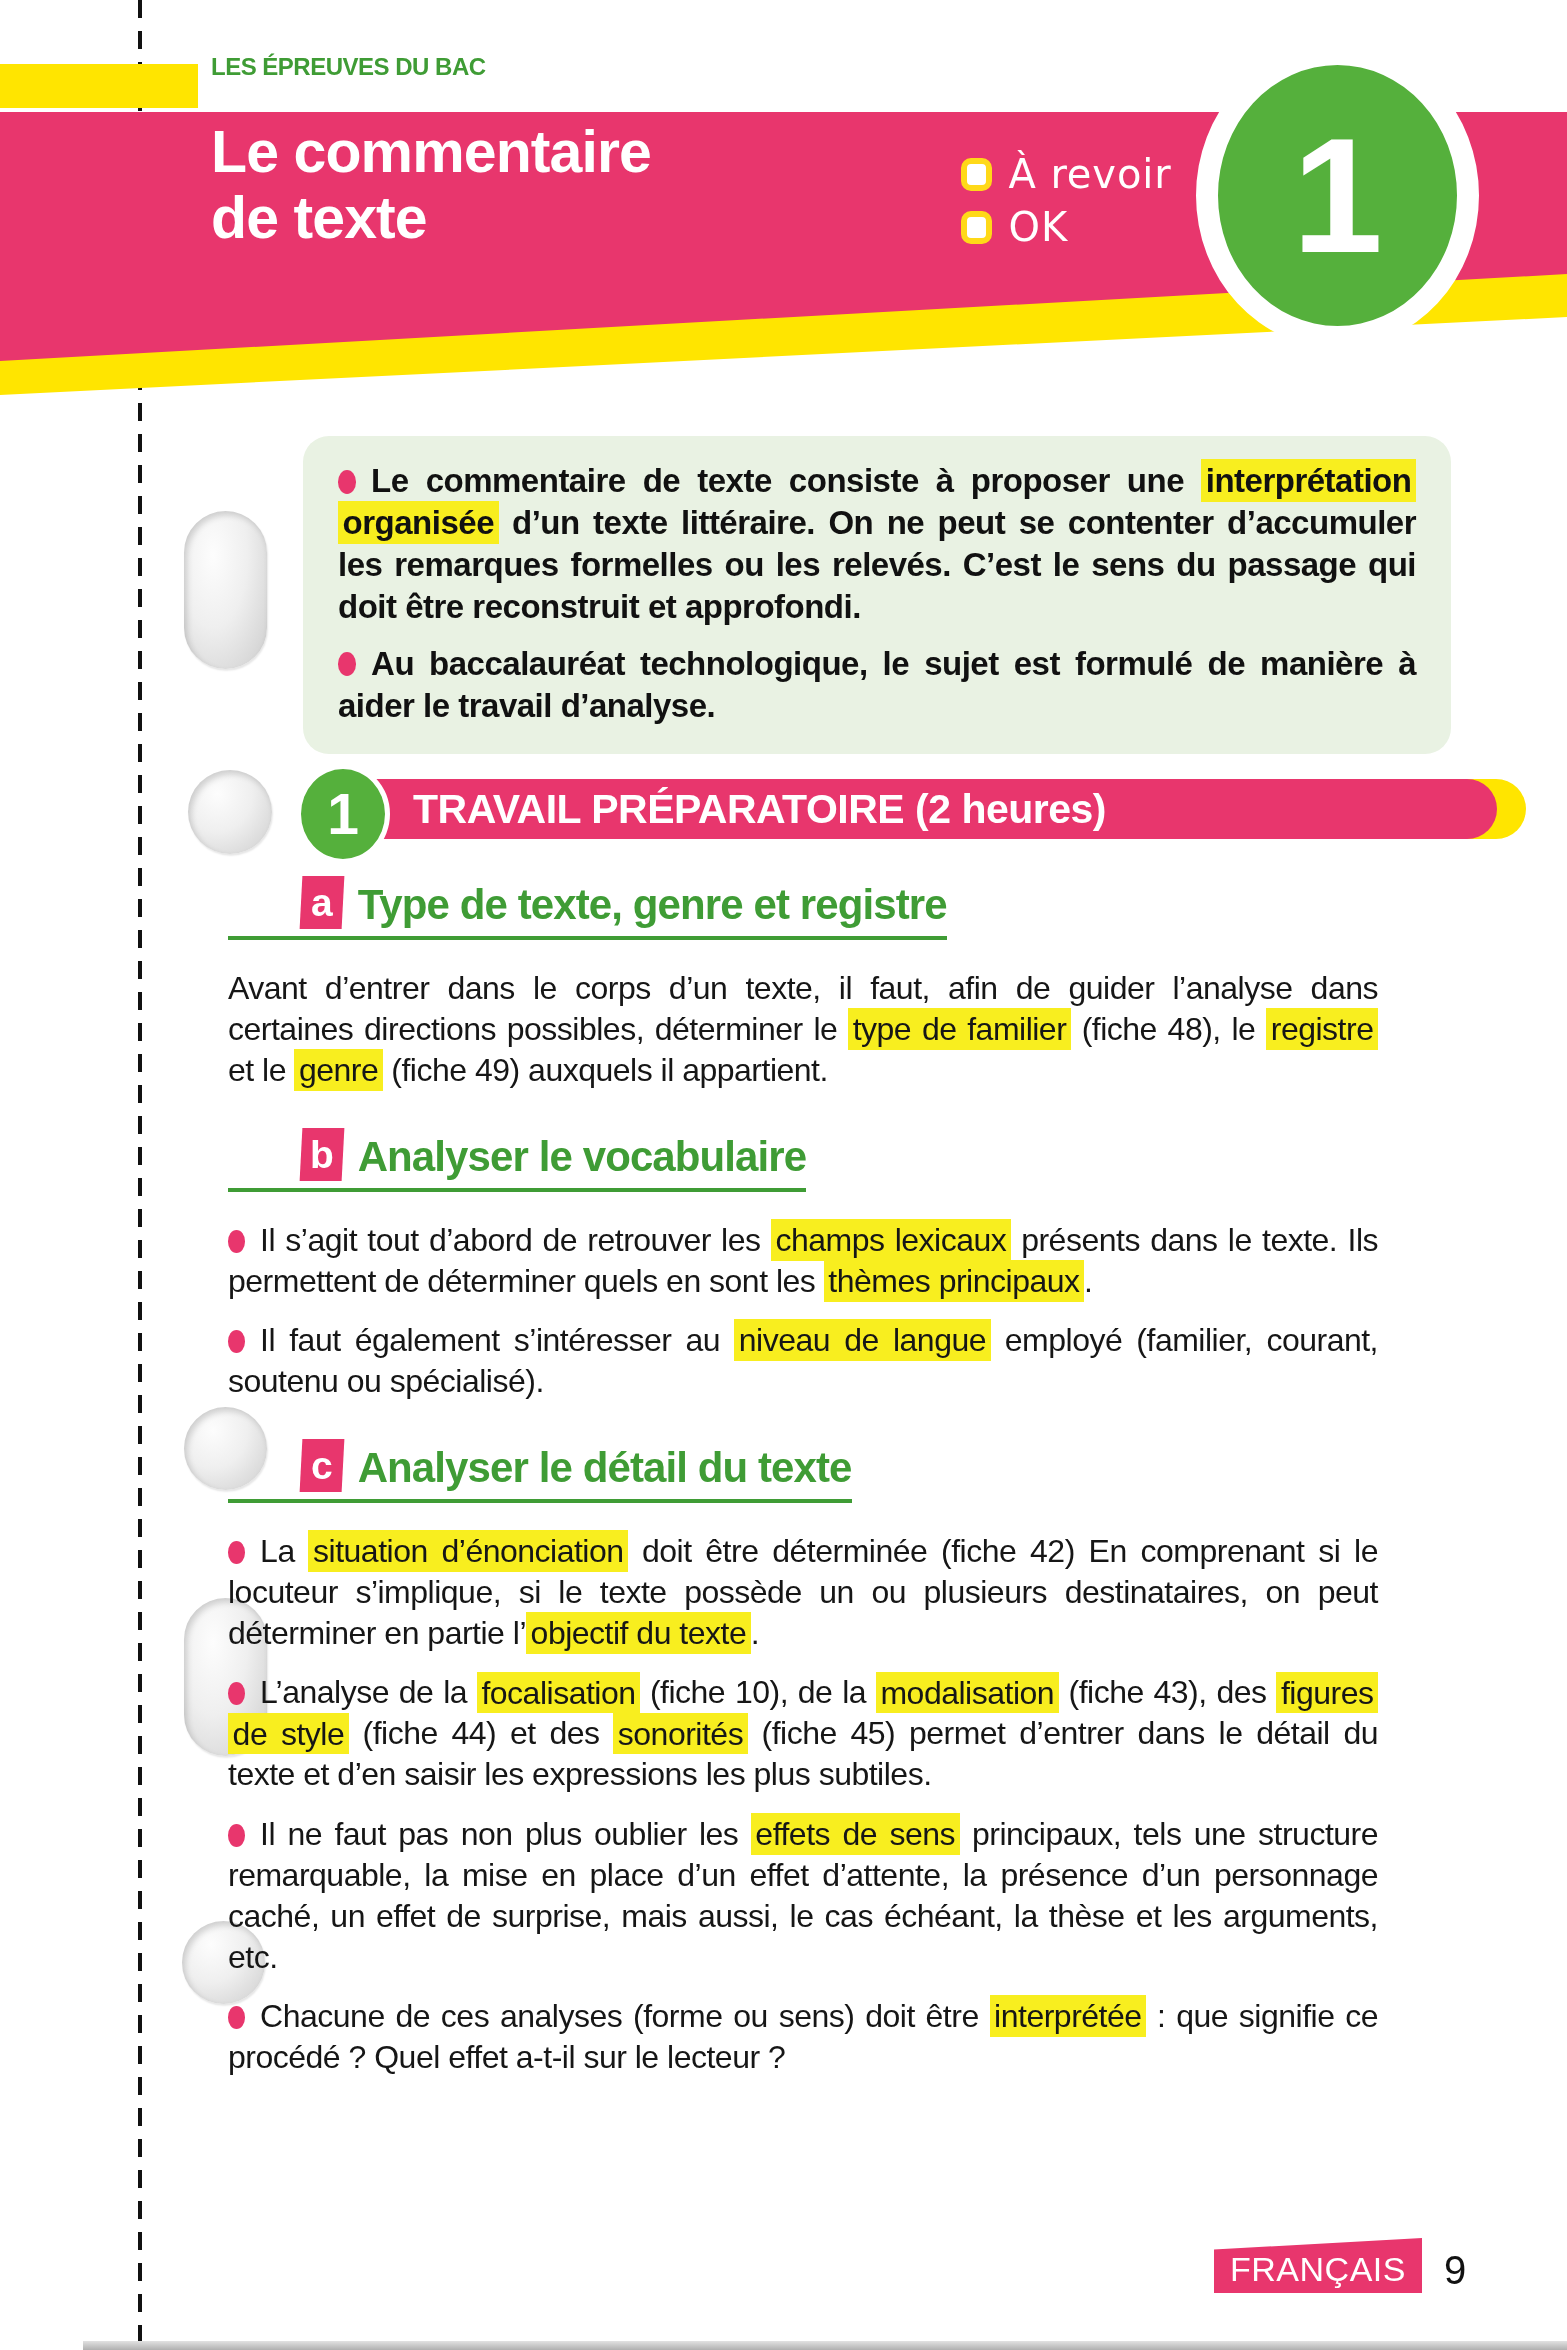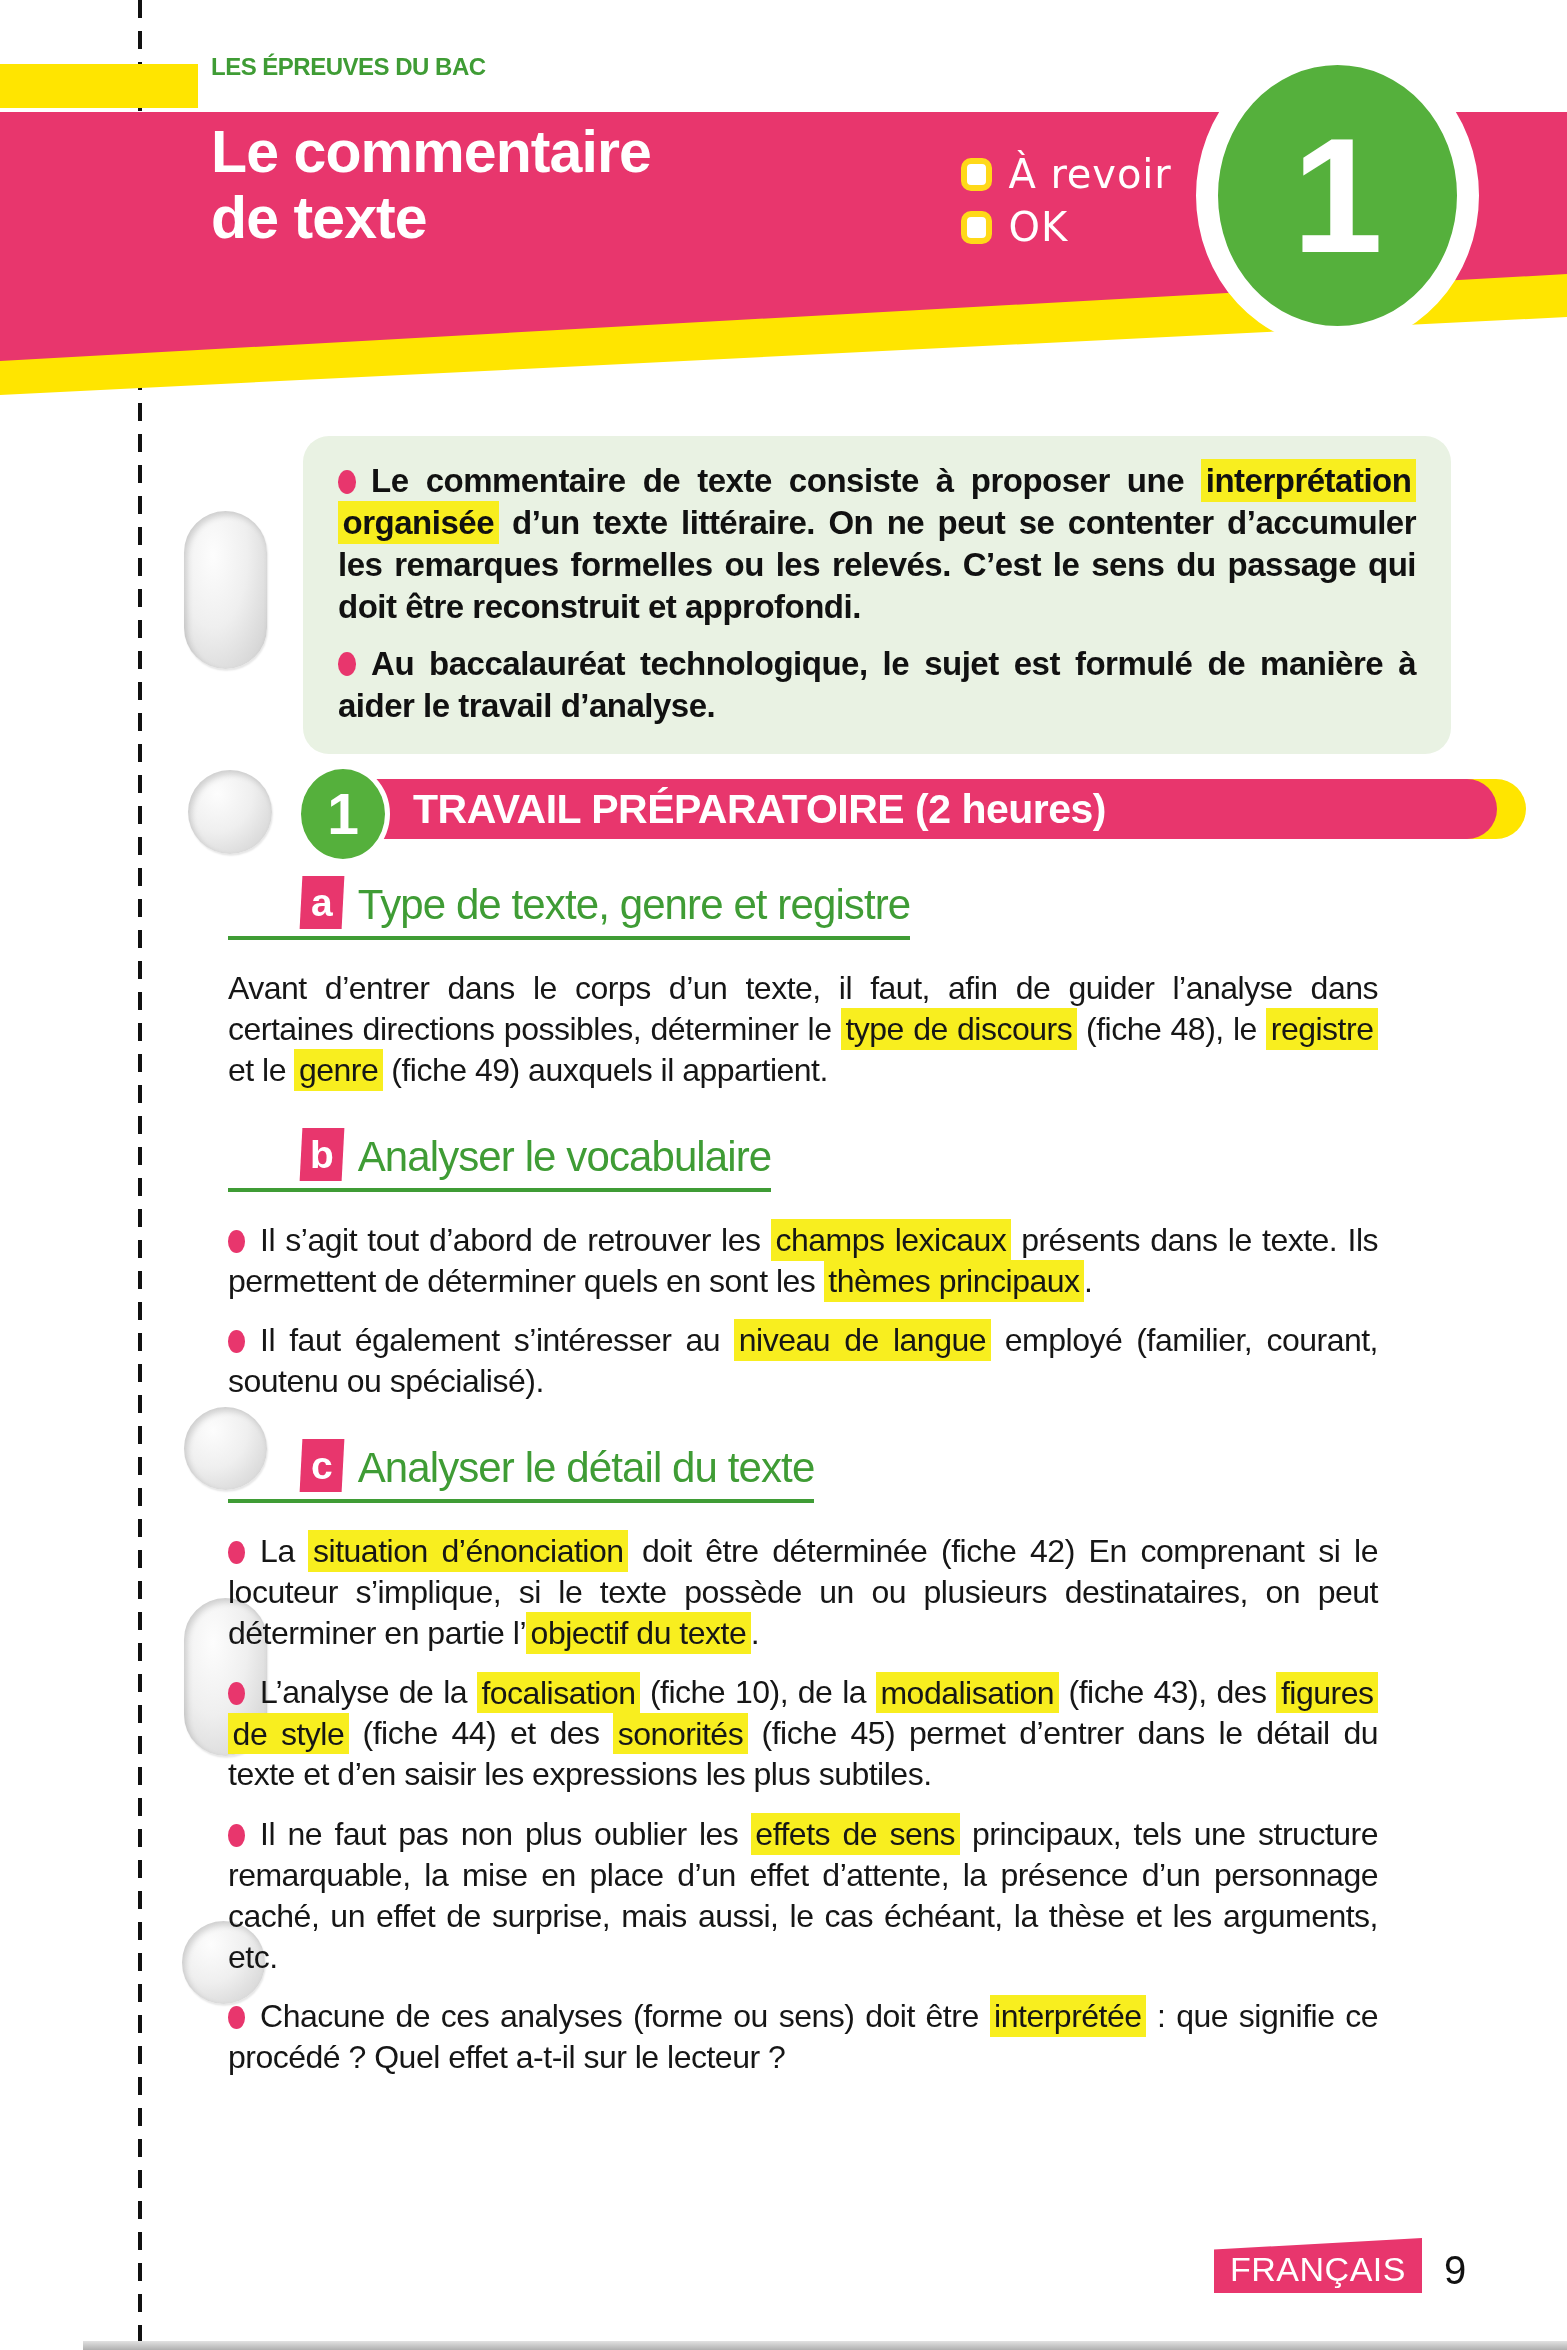--- a/index.html
+++ b/index.html
@@ -59,21 +59,21 @@
   .sec-num span{color:#fff;font-size:57px;font-weight:700;}
 
   
   .content{position:absolute;left:228px;top:863px;width:1150px;padding-top:13px;}
   .sub-head{display:inline-flex;align-items:flex-end;border-bottom:4.6px solid #3f9c35;
     padding-bottom:7.3px;margin:37px 0 9.2px 0;}
   .sub-head.first{margin-top:0;}
   .sub-badge{display:inline-flex;align-items:center;justify-content:center;width:42px;height:53px;
     background:#e8366d;transform:skewX(-3deg);margin-left:73px;}
   .sub-badge span{color:#fff;font-size:39px;font-weight:700;transform:skewX(3deg);}
-  .sub-title{color:#3f9c35;font-size:42px;font-weight:400;letter-spacing:-0.9px;margin-left:14.7px;line-height:48px;}
+  .sub-title{color:#3f9c35;font-size:42px;font-weight:700;letter-spacing:-0.9px;margin-left:14.7px;line-height:48px;}
   .para{margin:18.4px 0 0 0;font-size:32px;line-height:41px;color:#161616;text-align:justify;
     letter-spacing:-0.5px;}
   .para .dot{width:17.4px;height:23px;}
 
   
   .subject-badge{position:absolute;left:1214px;top:2238px;width:208px;height:55px;background:#e8366d;
     clip-path:polygon(0 21%,100% 0,100% 100%,0 100%);display:flex;align-items:center;justify-content:center;}
   .subject-badge span{color:#fff;font-size:34px;font-weight:400;letter-spacing:0.5px;margin-top:7.3px;}
   .page-num{position:absolute;left:1444px;top:2248px;font-size:40px;color:#111;}
   .bottom-edge{position:absolute;left:83px;top:2341px;width:1485px;height:10px;
@@ -126,21 +126,21 @@
     <div class="sec-num">
       <span>1</span>
     </div>
   </div>
 
   <main class="content" id="subsections"><div class="sub-head first">
         <span class="sub-badge">
           <span>a</span>
         </span>
         <span class="sub-title">Type de texte, genre et registre</span>
-      </div><p class="para"><span>Avant d’entrer dans le corps d’un texte, il faut, afin de guider l’analyse dans certaines directions possibles, déterminer le </span><span class="hl">type de discours</span><span> (fiche 48), le </span><span class="hl">registre</span><span> et le </span><span class="hl">genre</span><span> (fiche 49) auxquels il appartient.</span></p><div class="sub-head">
+      </div><p class="para"><span>Avant d’entrer dans le corps d’un texte, il faut, afin de guider l’analyse dans certaines directions possibles, déterminer le </span><span class="hl">type de familier</span><span> (fiche 48), le </span><span class="hl">registre</span><span> et le </span><span class="hl">genre</span><span> (fiche 49) auxquels il appartient.</span></p><div class="sub-head">
         <span class="sub-badge">
           <span>b</span>
         </span>
         <span class="sub-title">Analyser le vocabulaire</span>
       </div><p class="para"><span class="dot"></span><span>Il s’agit tout d’abord de retrouver les </span><span class="hl">champs lexicaux</span><span> présents dans le texte. Ils permettent de déterminer quels en sont les </span><span class="hl">thèmes principaux</span><span>.</span></p><p class="para"><span class="dot"></span><span>Il faut également s’intéresser au </span><span class="hl">niveau de langue</span><span> employé (familier, courant, soutenu ou spécialisé).</span></p><div class="sub-head">
         <span class="sub-badge">
           <span>c</span>
         </span>
         <span class="sub-title">Analyser le détail du texte</span>
       </div><p class="para"><span class="dot"></span><span>La </span><span class="hl">situation d’énonciation</span><span> doit être déterminée (fiche 42) En comprenant si le locuteur s’implique, si le texte possède un ou plusieurs destinataires, on peut déterminer en partie l’</span><span class="hl">objectif du texte</span><span>.</span></p><p class="para"><span class="dot"></span><span>L’analyse de la </span><span class="hl">focalisation</span><span> (fiche 10), de la </span><span class="hl">modalisation</span><span> (fiche 43), des </span><span class="hl">figures de style</span><span> (fiche 44) et des </span><span class="hl">sonorités</span><span> (fiche 45) permet d’entrer dans le détail du texte et d’en saisir les expressions les plus subtiles.</span></p><p class="para"><span class="dot"></span><span>Il ne faut pas non plus oublier les </span><span class="hl">effets de sens</span><span> principaux, tels une structure remarquable, la mise en place d’un effet d’attente, la présence d’un personnage caché, un effet de surprise, mais aussi, le cas échéant, la thèse et les arguments, etc.</span></p><p class="para"><span class="dot"></span><span>Chacune de ces analyses (forme ou sens) doit être </span><span class="hl">interprétée</span><span> : que signifie ce procédé ? Quel effet a-t-il sur le lecteur ?</span></p></main>

